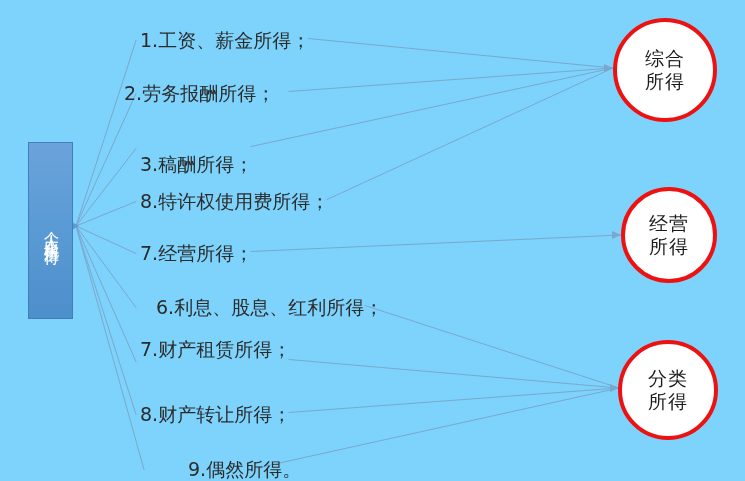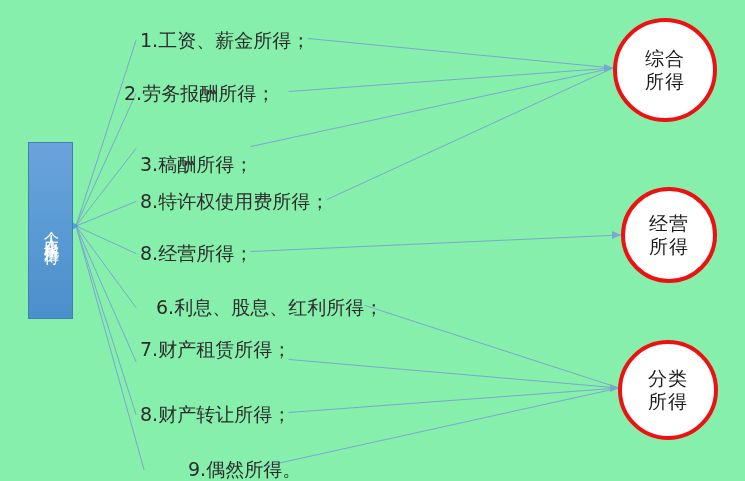--- a/index.html
+++ b/index.html
@@ -4,21 +4,21 @@
 <style>
   html, body {
     margin: 0;
     padding: 0;
     background: #ffffff;
   }
   #canvas {
     position: relative;
     width: 745px;
     height: 481px;
-    background: #86efac;
+    background: #7dd3fc;
     overflow: hidden;
     font-family: "DejaVu Sans", "Liberation Sans", sans-serif;
   }
   #wires {
     position: absolute;
     left: 0;
     top: 0;
     width: 745px;
     height: 481px;
     pointer-events: none;
@@ -116,21 +116,21 @@
 
   <div class="source-box">
     <div class="vlabel">个人应税所得</div>
   </div>
 
   <div>
     <div class="item" style="left:140px; top:31px;">1.工资、薪金所得；</div>
     <div class="item" style="left:124px; top:84px;">2.劳务报酬所得；</div>
     <div class="item" style="left:140px; top:139px;margin-top:16px;">3.稿酬所得；</div>
     <div class="item" style="left:140px; top:192px;">8.特许权使用费所得；</div>
-    <div class="item" style="left:140px; top:244px;">8.经营所得；</div>
+    <div class="item" style="left:140px; top:244px;">7.经营所得；</div>
     <div class="item" style="left:156px; top:298px;">6.利息、股息、红利所得；</div>
     <div class="item" style="left:140px; top:340px;">7.财产租赁所得；</div>
     <div class="item" style="left:140px; top:405px;">8.财产转让所得；</div>
     <div class="item" style="left:148px; top:460px;margin-left:40px;">9.偶然所得。</div>
   </div>
 
   <div>
     <div class="circle" style="left:613px; top:18px; width:104px; height:104px;">
       <span>综合</span>
       <span>所得</span>

